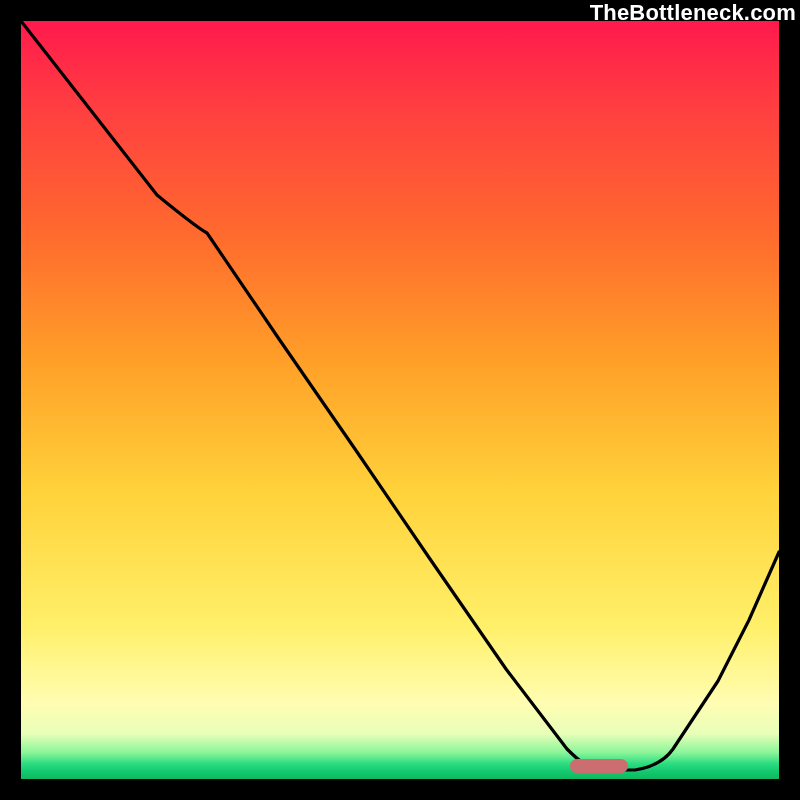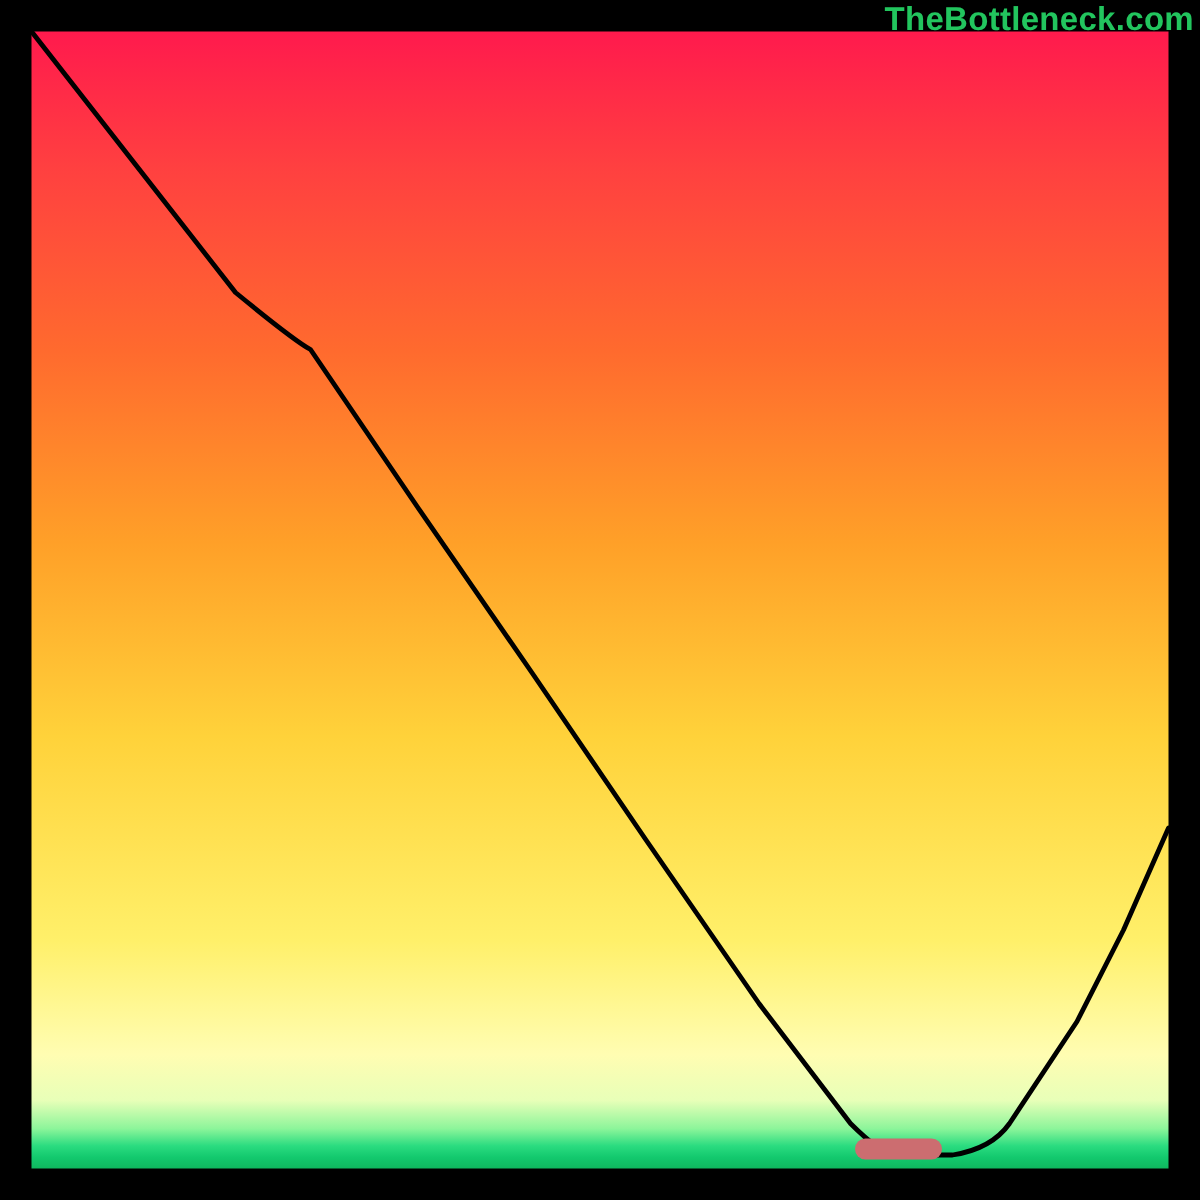--- a/index.html
+++ b/index.html
@@ -41,21 +41,21 @@
       #13c96e 99%,
       #0fb85f 100%
     );
   }
   .watermark {
     position: absolute;
     top: 0px;
     right: 4px;
     font-size: 22px;
     font-weight: 600;
-    color: #22c55e;
+    color: #ffffff;
     letter-spacing: 0.2px;
     user-select: none;
   }
   svg.curve {
     position: absolute;
     left: 0;
     top: 0;
     width: 758px;
     height: 758px;
     overflow: visible;

